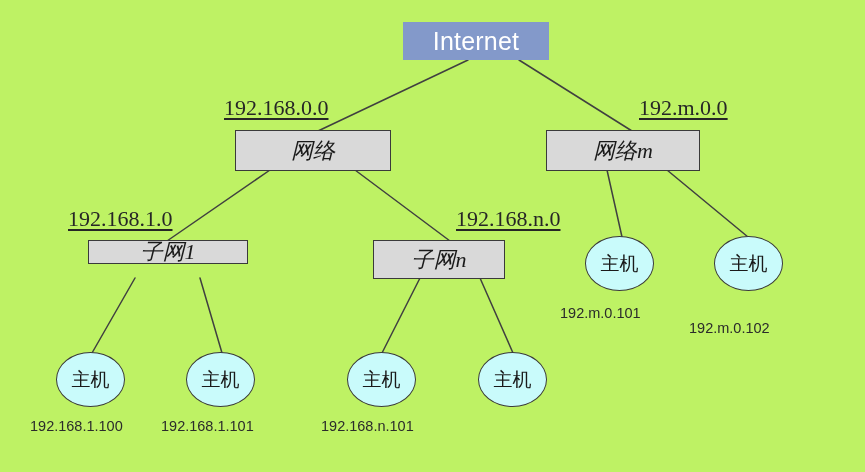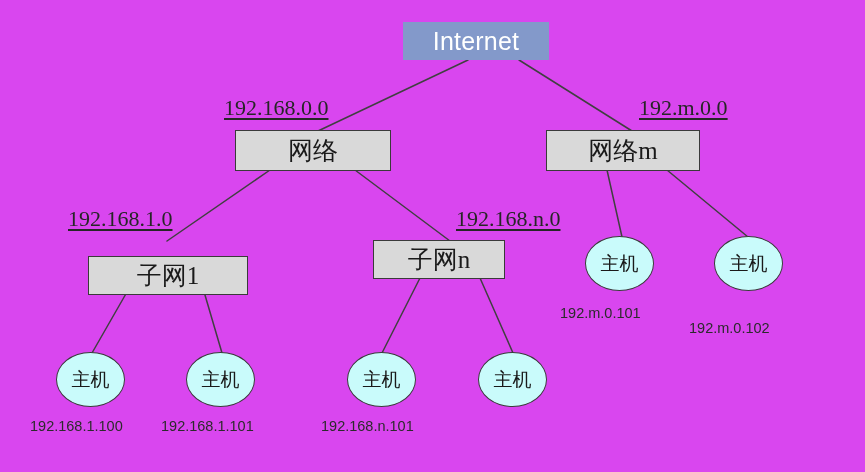--- a/index.html
+++ b/index.html
@@ -8,21 +8,21 @@
     padding: 0;
     background: #ffffff;
   }
   body {
     font-family: "Liberation Sans", sans-serif;
   }
   #diagram-root {
     position: relative;
     width: 865px;
     height: 472px;
-    background: #d946ef;
+    background: #bef264;
     overflow: hidden;
   }
   #edges-layer {
     position: absolute;
     left: 0;
     top: 0;
     width: 865px;
     height: 472px;
     pointer-events: none;
   }
@@ -40,22 +40,23 @@
     color: #ffffff;
     border: none;
     font-size: 25px;
     font-family: "Liberation Sans", sans-serif;
     letter-spacing: 0.2px;
   }
   .node-box {
     background: #d9d9d9;
     border: 1.6px solid #3a3a3a;
     color: #1a1a1a;
-    font-size: 25px;
+    font-size: 22px;
     font-family: "Liberation Serif", "DejaVu Serif", serif;
+    font-style: italic;
   }
   .node-ellipse {
     background: #c9fbfb;
     border: 1.6px solid #3a3a3a;
     border-radius: 50%;
     color: #1a1a1a;
     font-size: 19px;
     font-family: "Liberation Serif", "DejaVu Serif", serif;
   }
   .label {
@@ -110,21 +111,21 @@
   <div class="node node-box" style="left:235px; top:130px; width:156px; height:41px;">
     <span>网络</span>
   </div>
 
   <div class="label label-underlined" style="left:639px; top:95px;">192.m.0.0</div>
   <div class="node node-box" style="left:546px; top:130px; width:154px; height:41px;">
     <span>网络m</span>
   </div>
 
   <div class="label label-underlined" style="left:68px; top:206px;">192.168.1.0</div>
-  <div class="node node-box" style="left:88px; top:256px; width:160px; height:39px;">
+  <div class="node node-box" style="left:88px; top:240px; width:160px; height:24px;">
     <span>子网1</span>
   </div>
 
   <div class="label label-underlined" style="left:456px; top:206px;text-align:center;">192.168.n.0</div>
   <div class="node node-box" style="left:373px; top:240px; width:132px; height:39px;">
     <span>子网n</span>
   </div>
 
   <div class="node node-ellipse" style="left:56px; top:352px; width:69px; height:55px;">
     <span>主机</span>

